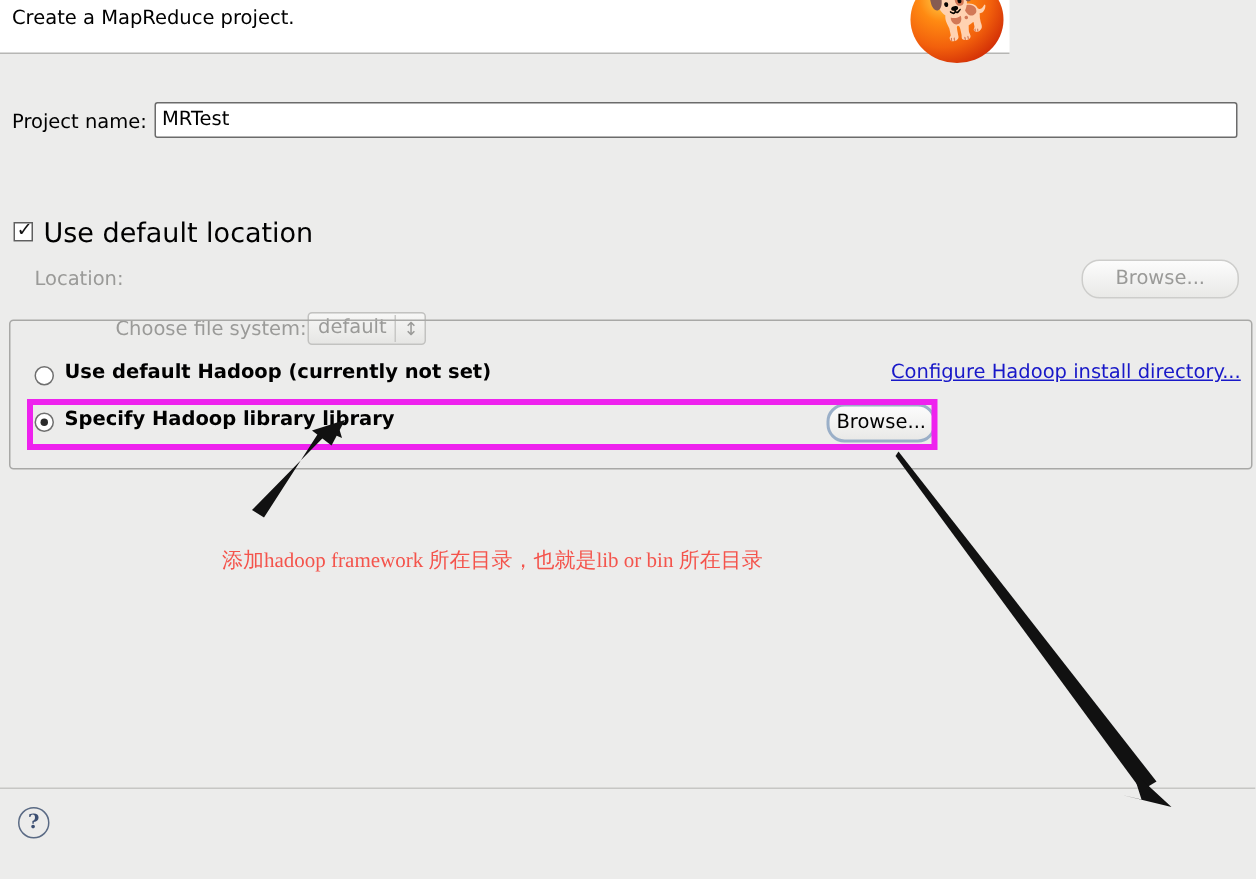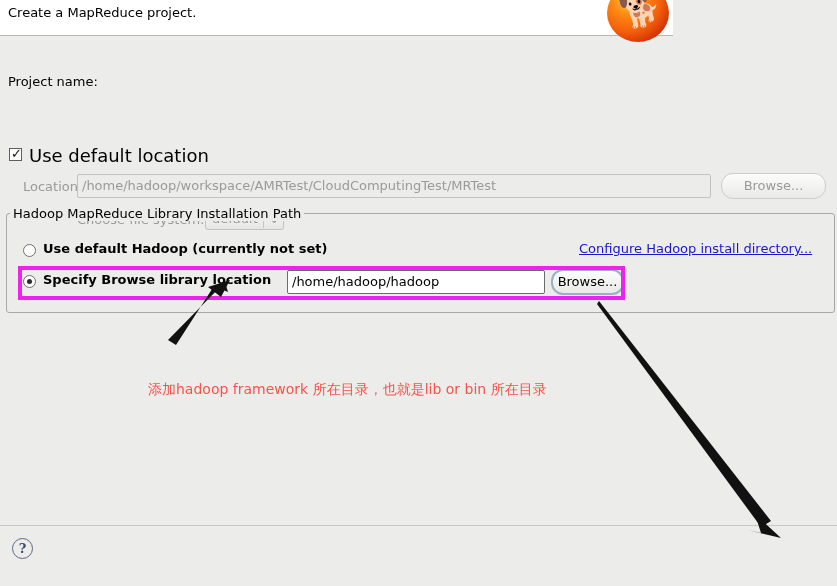--- a/index.html
+++ b/index.html
@@ -267,57 +267,55 @@
 <div class="wizard-header">
   <div class="wizard-header-title">Create a MapReduce project.</div>
   <div class="wizard-logo">
     <div class="glyph">🐕</div>
   </div>
 </div>
 
 <div class="wizard-body">
 
   <div class="row-label" style="left:8px; top:26px;">Project name:</div>
+  <div class="text-field" style="left:103px; top:20px; width:722px;">MRTest</div>
 
   <div class="check-row" style="left:9px; top:100px;">
     <div class="checkbox-box">
       <span class="tick">✓</span>
     </div>
     <div class="check-label">Use default location</div>
   </div>
 
   <div class="row-label disabled" style="left:23px; top:131px;">Location:</div>
-  <div class="text-field disabled" style="left:77px; top:126px; width:634px;">/home/hadoop/workspace/AMRTest/CloudComputingTest/MRTest</div>
   <div class="btn disabled" style="left:721px; top:125px; width:105px;">Browse...</div>
 
   <div class="row-label disabled" style="left:77px; top:164px;">Choose file system:</div>
   <div class="combo" style="left:205px; top:160px; width:79px;">
     <span class="val">default</span>
     <span class="sep"></span>
     <span class="arrows">↕</span>
   </div>
 
   <div class="groupbox" style="left:6px; top:165px; width:829px; height:100px;"></div>
-  <div class="groupbox-title" style="left:10px; top:158px;">Hadoop MapReduce Library Installation Path</div>
 
   <div class="radio-outer" style="left:23px; top:196px;"></div>
   <div class="radio-label" style="left:43px; top:193px;">Use default Hadoop (currently not set)</div>
 
-  <div class="hyperlink" style="left:579px; top:193px;">Configure Hadoop install directory...</div>
+  <div class="hyperlink" style="left:594px; top:193px;">Configure Hadoop install directory...</div>
 
   <div class="radio-outer" style="left:23px; top:227px;">
     <div class="dot"></div>
   </div>
-  <div class="radio-label" style="left:43px; top:224px;">Specify Browse library location</div>
-  <div class="text-field" style="left:287px; top:222px; width:258px;">/home/hadoop/hadoop</div>
+  <div class="radio-label" style="left:43px; top:224px;">Specify Hadoop library library</div>
   <div class="btn focused" style="left:551px; top:221px; width:73px;">Browse...</div>
 
   <div class="highlight-box" style="left:18px; top:218px; width:607px; height:34px;"></div>
 
-  <div class="annotation" style="left:148px; top:333px;">添加hadoop framework 所在目录，也就是lib or bin 所在目录</div>
+  <div class="annotation" style="left:148px; top:317px;font-family:Liberation Serif, serif;">添加hadoop framework 所在目录，也就是lib or bin 所在目录</div>
 
 </div>
 
 <div class="wizard-footer">
   <div class="help-icon">?</div>
 
 </div>
 
 <svg class="arrow-layer" viewBox="0 0 837 586">
 

